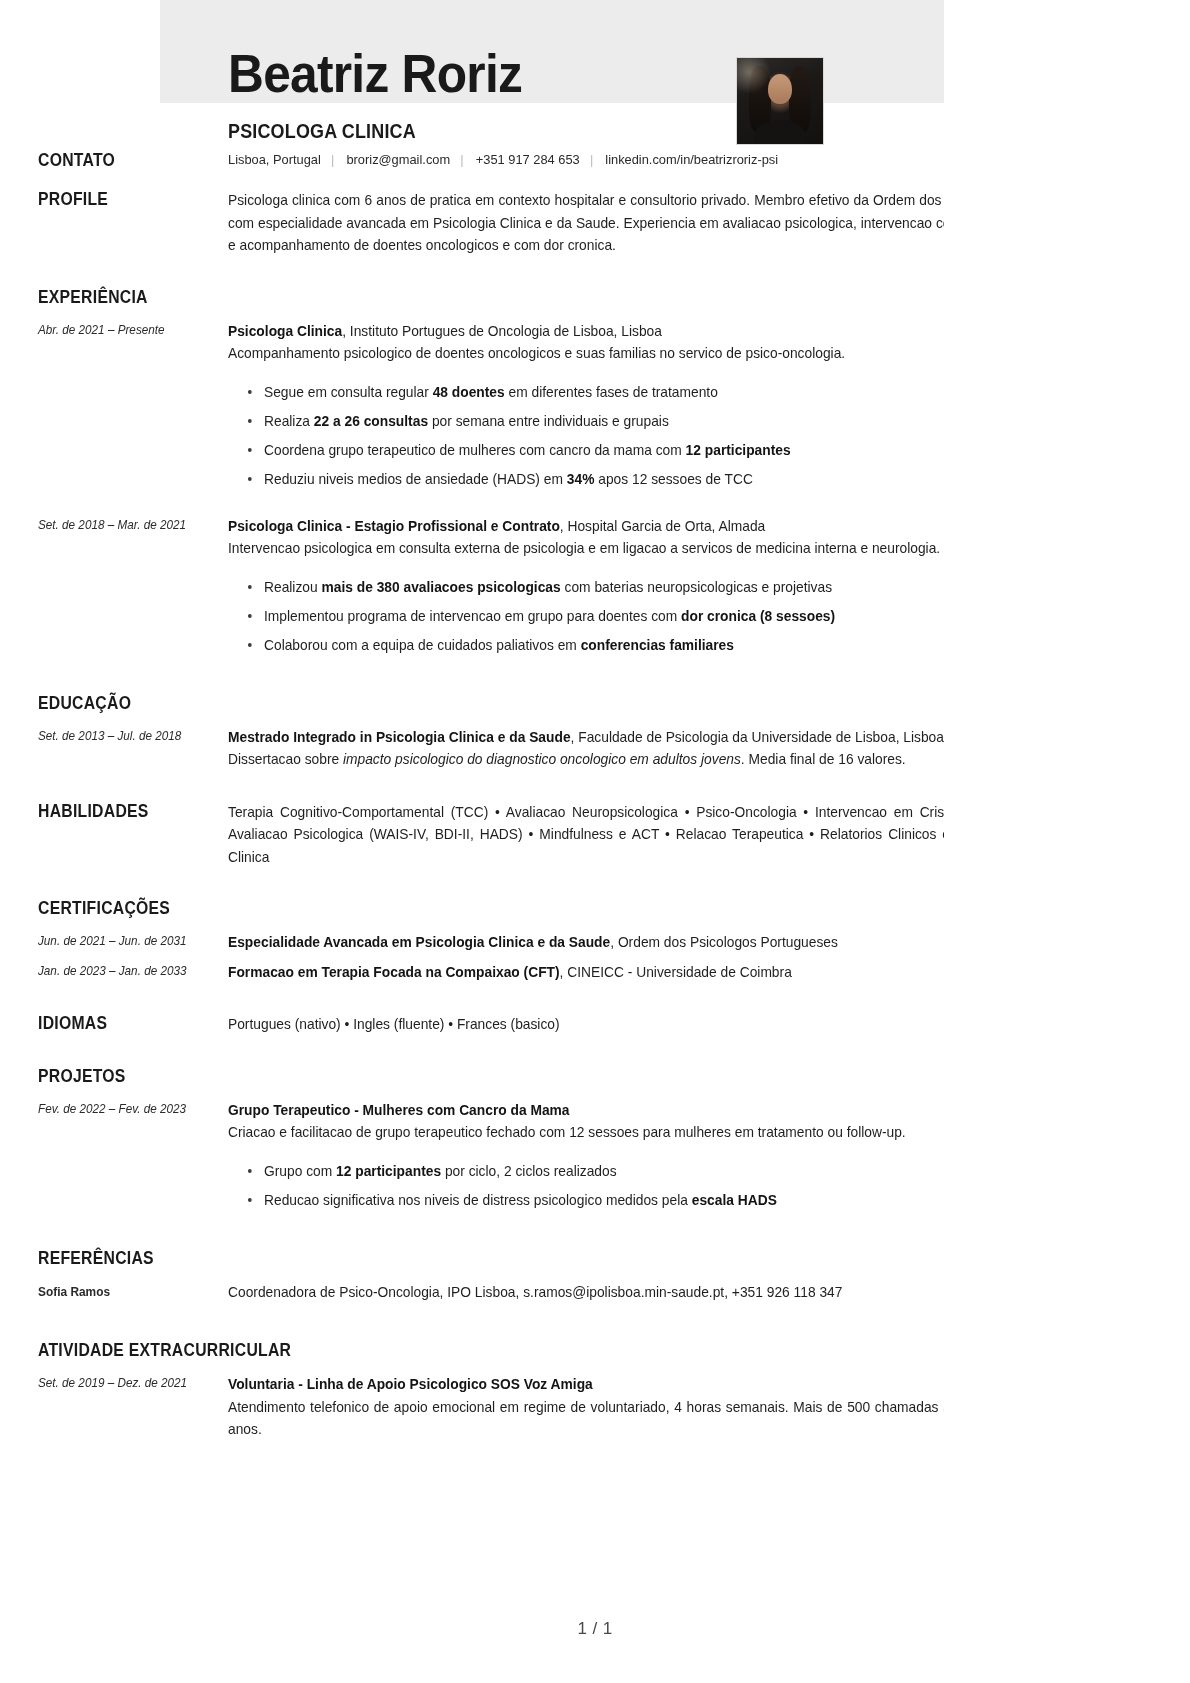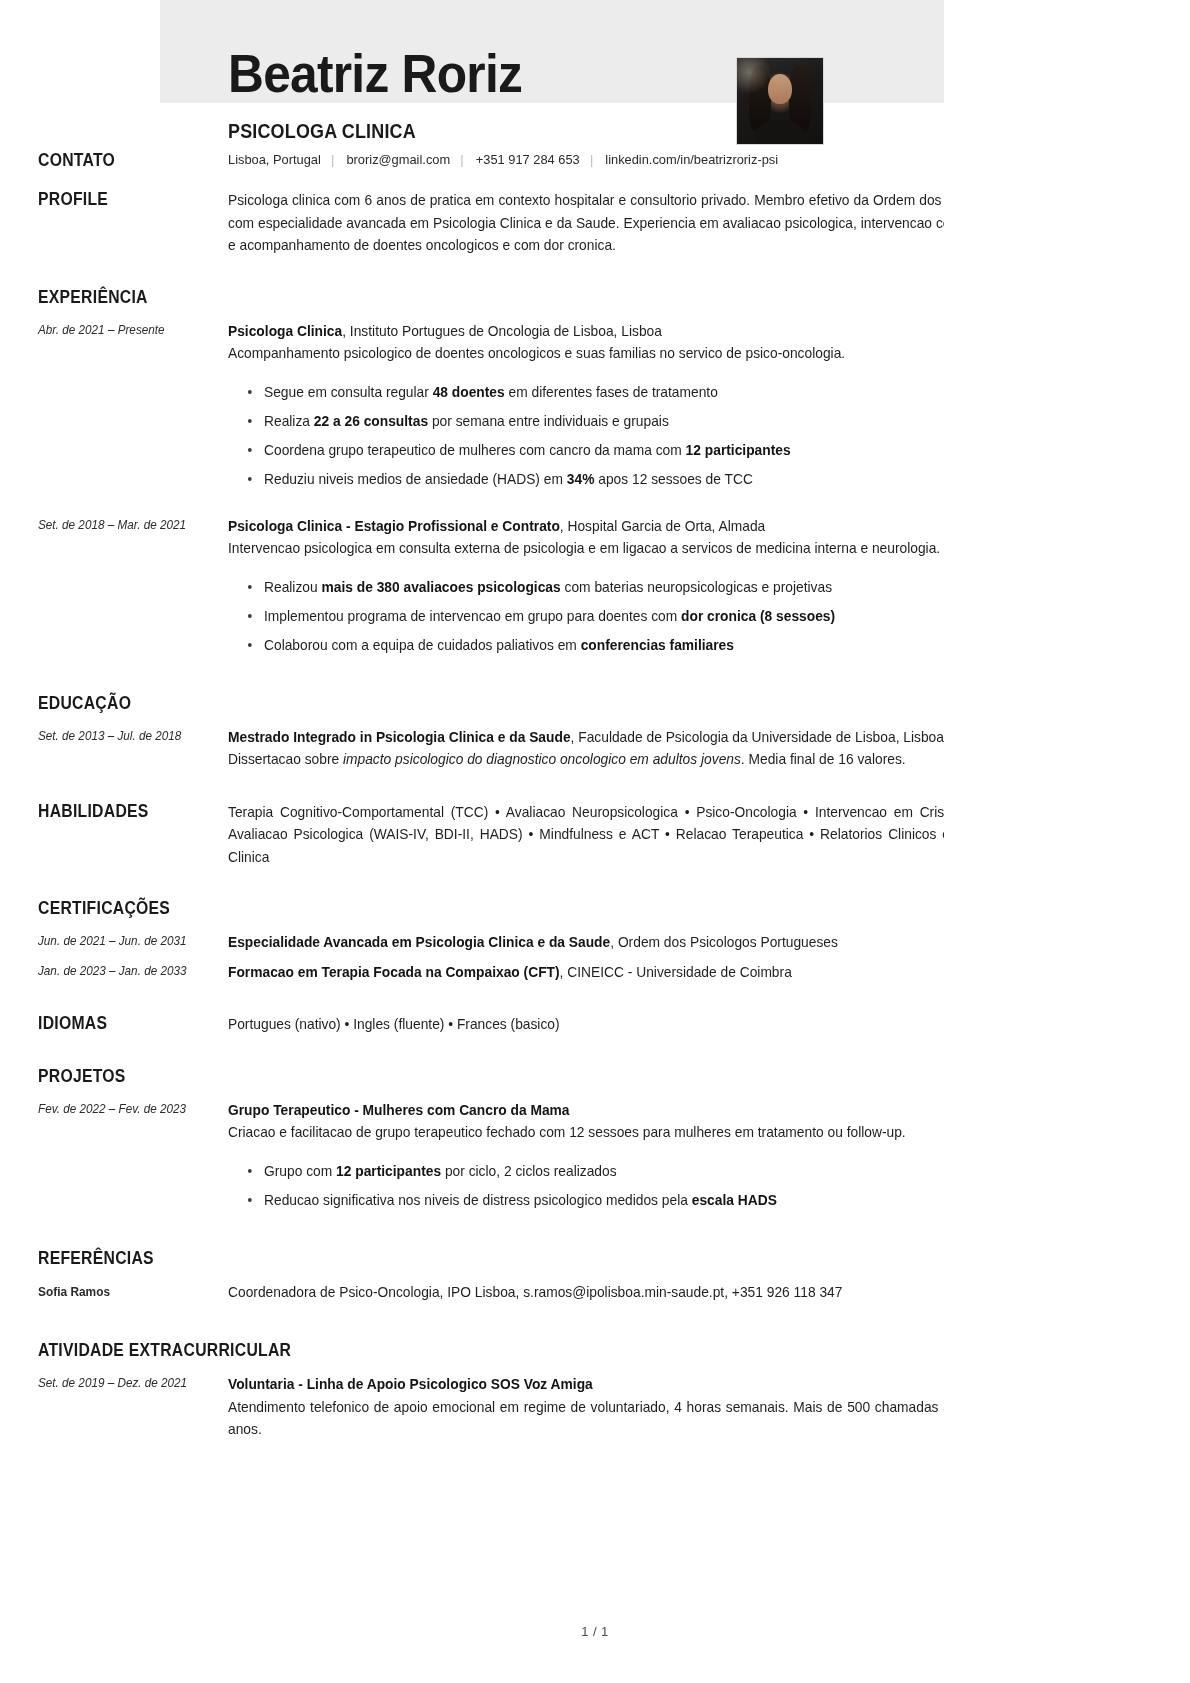--- a/index.html
+++ b/index.html
@@ -219,21 +219,21 @@
   .gap-sm { height: 12px; }
   .gap-xs { height: 7px; }
   .gap-entry { height: 18px; }
 
   .footer {
     position: absolute;
     left: 0;
     bottom: 44px;
     width: 1190px;
     text-align: center;
-    font-size: 13px;
+    font-size: 17px;
     color: #4a4a4a;
     letter-spacing: 0.4px;
   }
 </style>
 </head>
 <body>
 
 <div class="page">
 
   <div class="header-band"></div>

